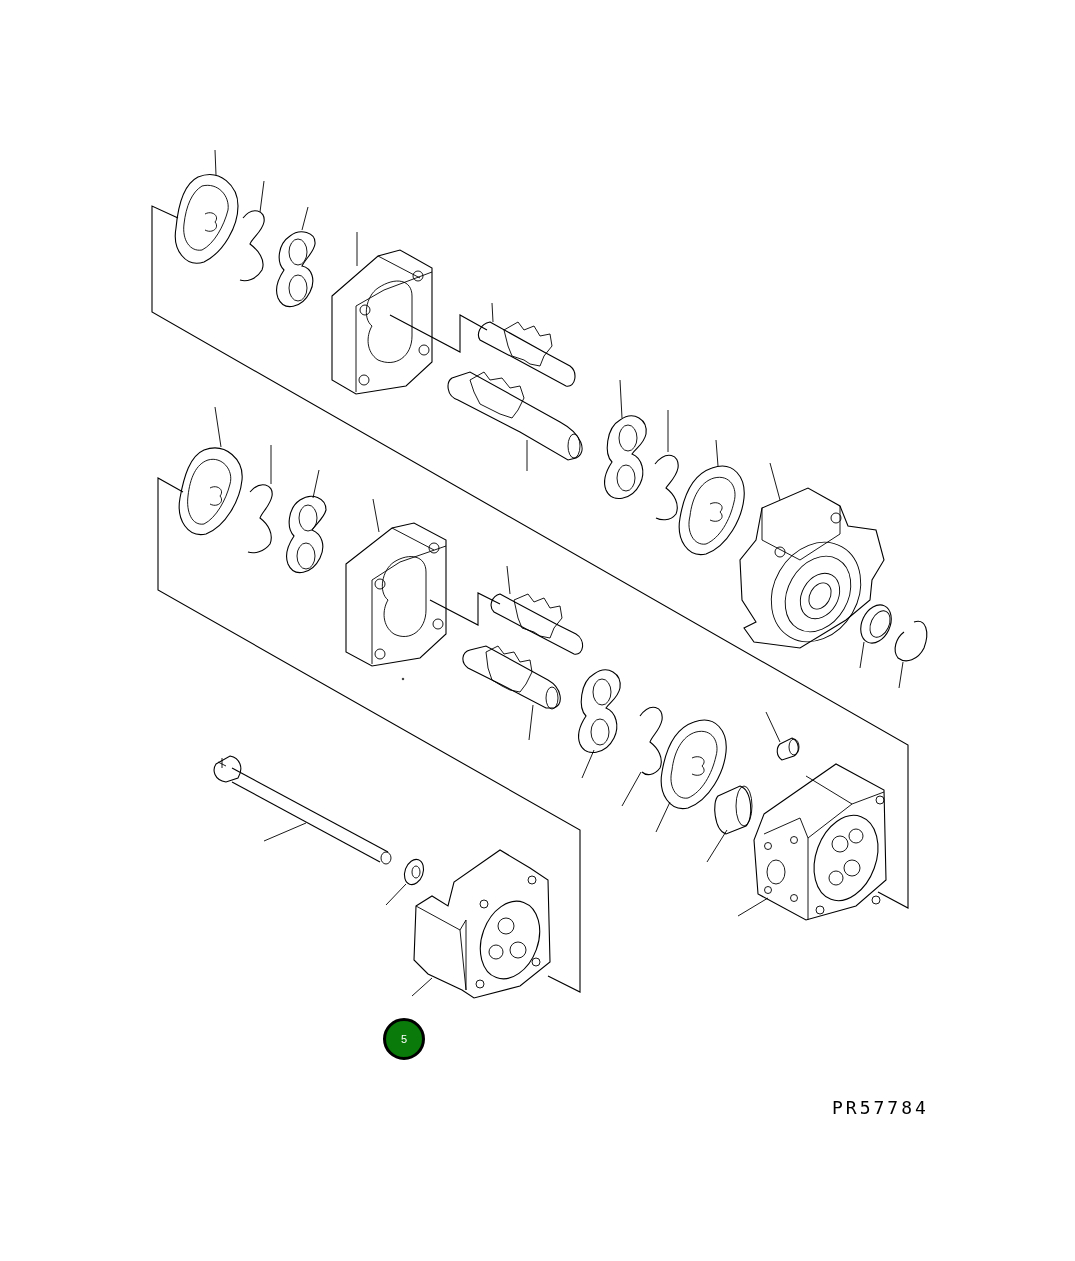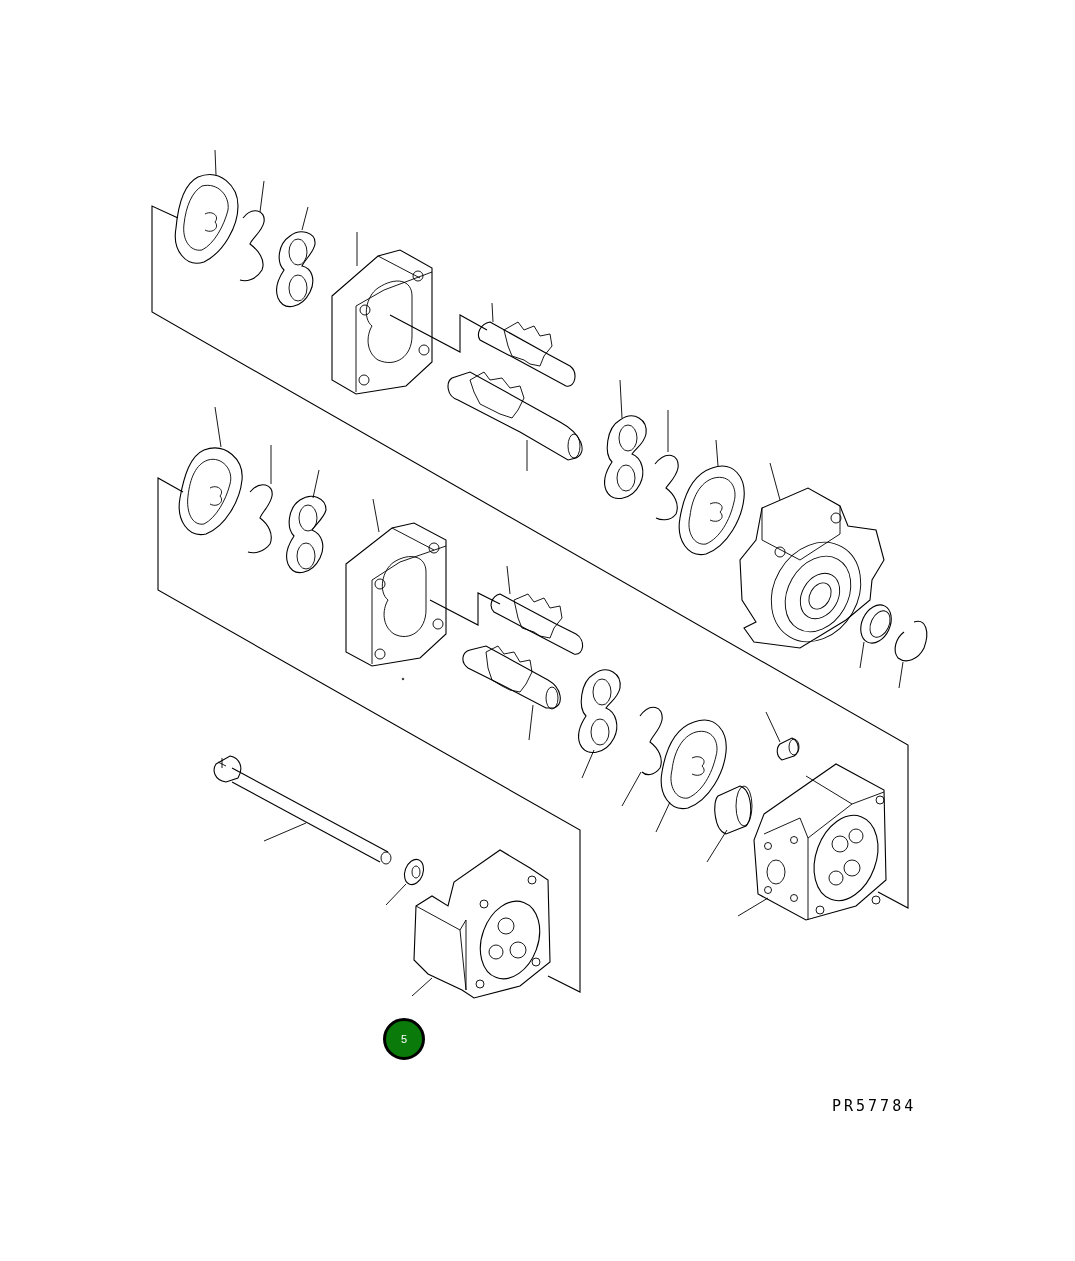--- a/index.html
+++ b/index.html
@@ -1,21 +1,21 @@
 <!DOCTYPE html>
 <html><head>
 <meta charset="utf-8">
 <style>
   html,body{margin:0;padding:0;background:#ffffff;}
   body{width:1075px;height:1261px;position:relative;overflow:hidden;font-family:"DejaVu Sans Mono",monospace;}
   #diagram{position:absolute;left:0;top:0;width:1075px;height:1261px;}
   svg .ln{fill:none;stroke:#000;stroke-width:1.1;}
   svg .thin{fill:none;stroke:#000;stroke-width:0.9;}
   .callout{position:absolute;width:36px;height:36px;border-radius:50%;background:#0a7a0a;border:3px solid #000;display:flex;align-items:center;justify-content:center;color:#fff;font-family:"Liberation Sans",sans-serif;font-size:11px;cursor:pointer;box-sizing:content-box;}
-  .drawing-id{position:absolute;font-family:"DejaVu Sans Mono",monospace;font-size:15px;letter-spacing:3px;color:#000;}
+  .drawing-id{position:absolute;font-family:"DejaVu Sans Mono",monospace;font-size:18px;letter-spacing:3px;color:#000;}
 </style>
 </head>
 <body>
 
 <svg id="diagram" viewBox="0 0 1075 1261" xmlns="http://www.w3.org/2000/svg">
 
   <g>
     <polyline class="ln" points="178,218 152,206 152,312 908,745 908,908 878,892"></polyline>
   </g>
   <g>

